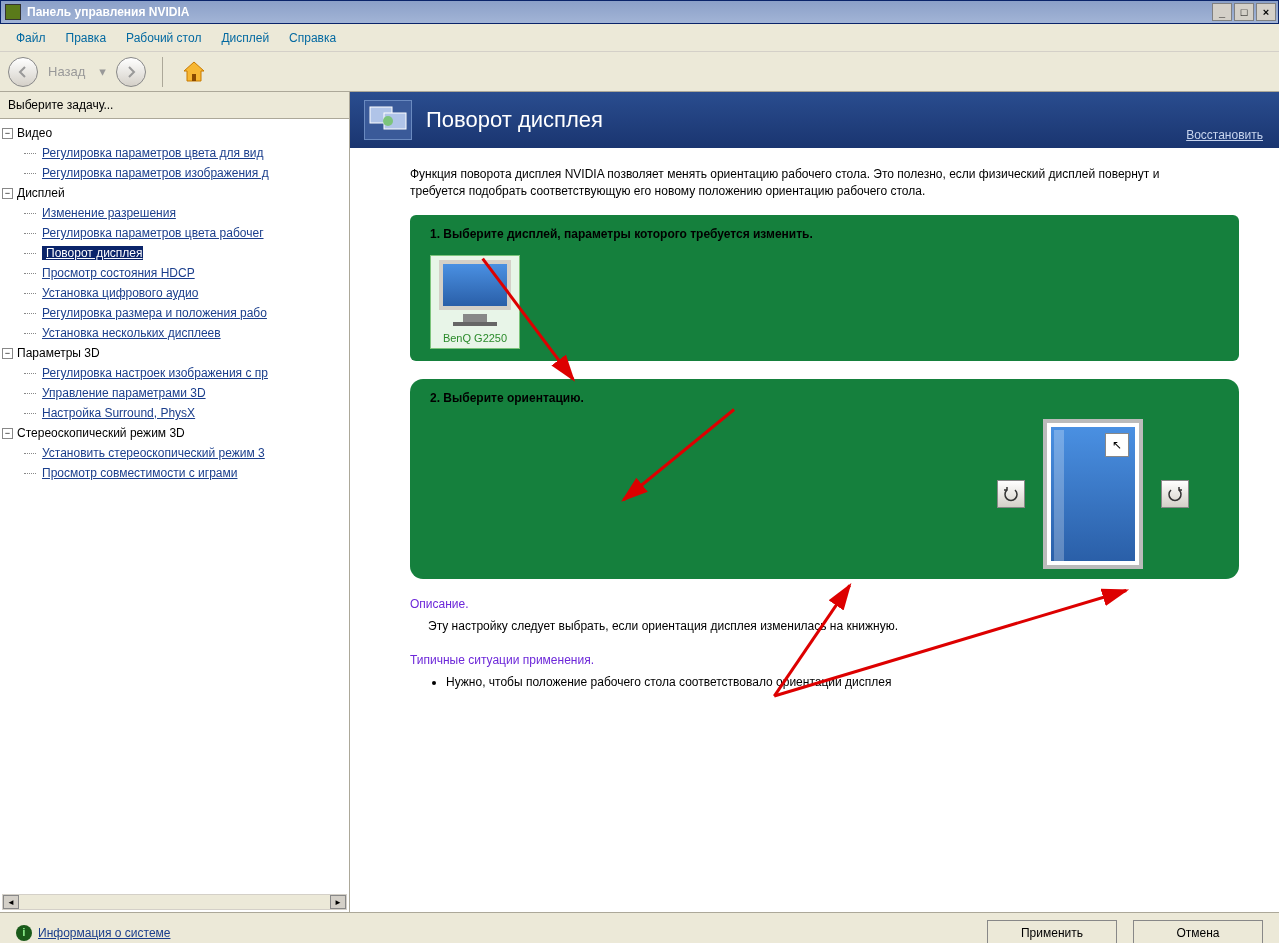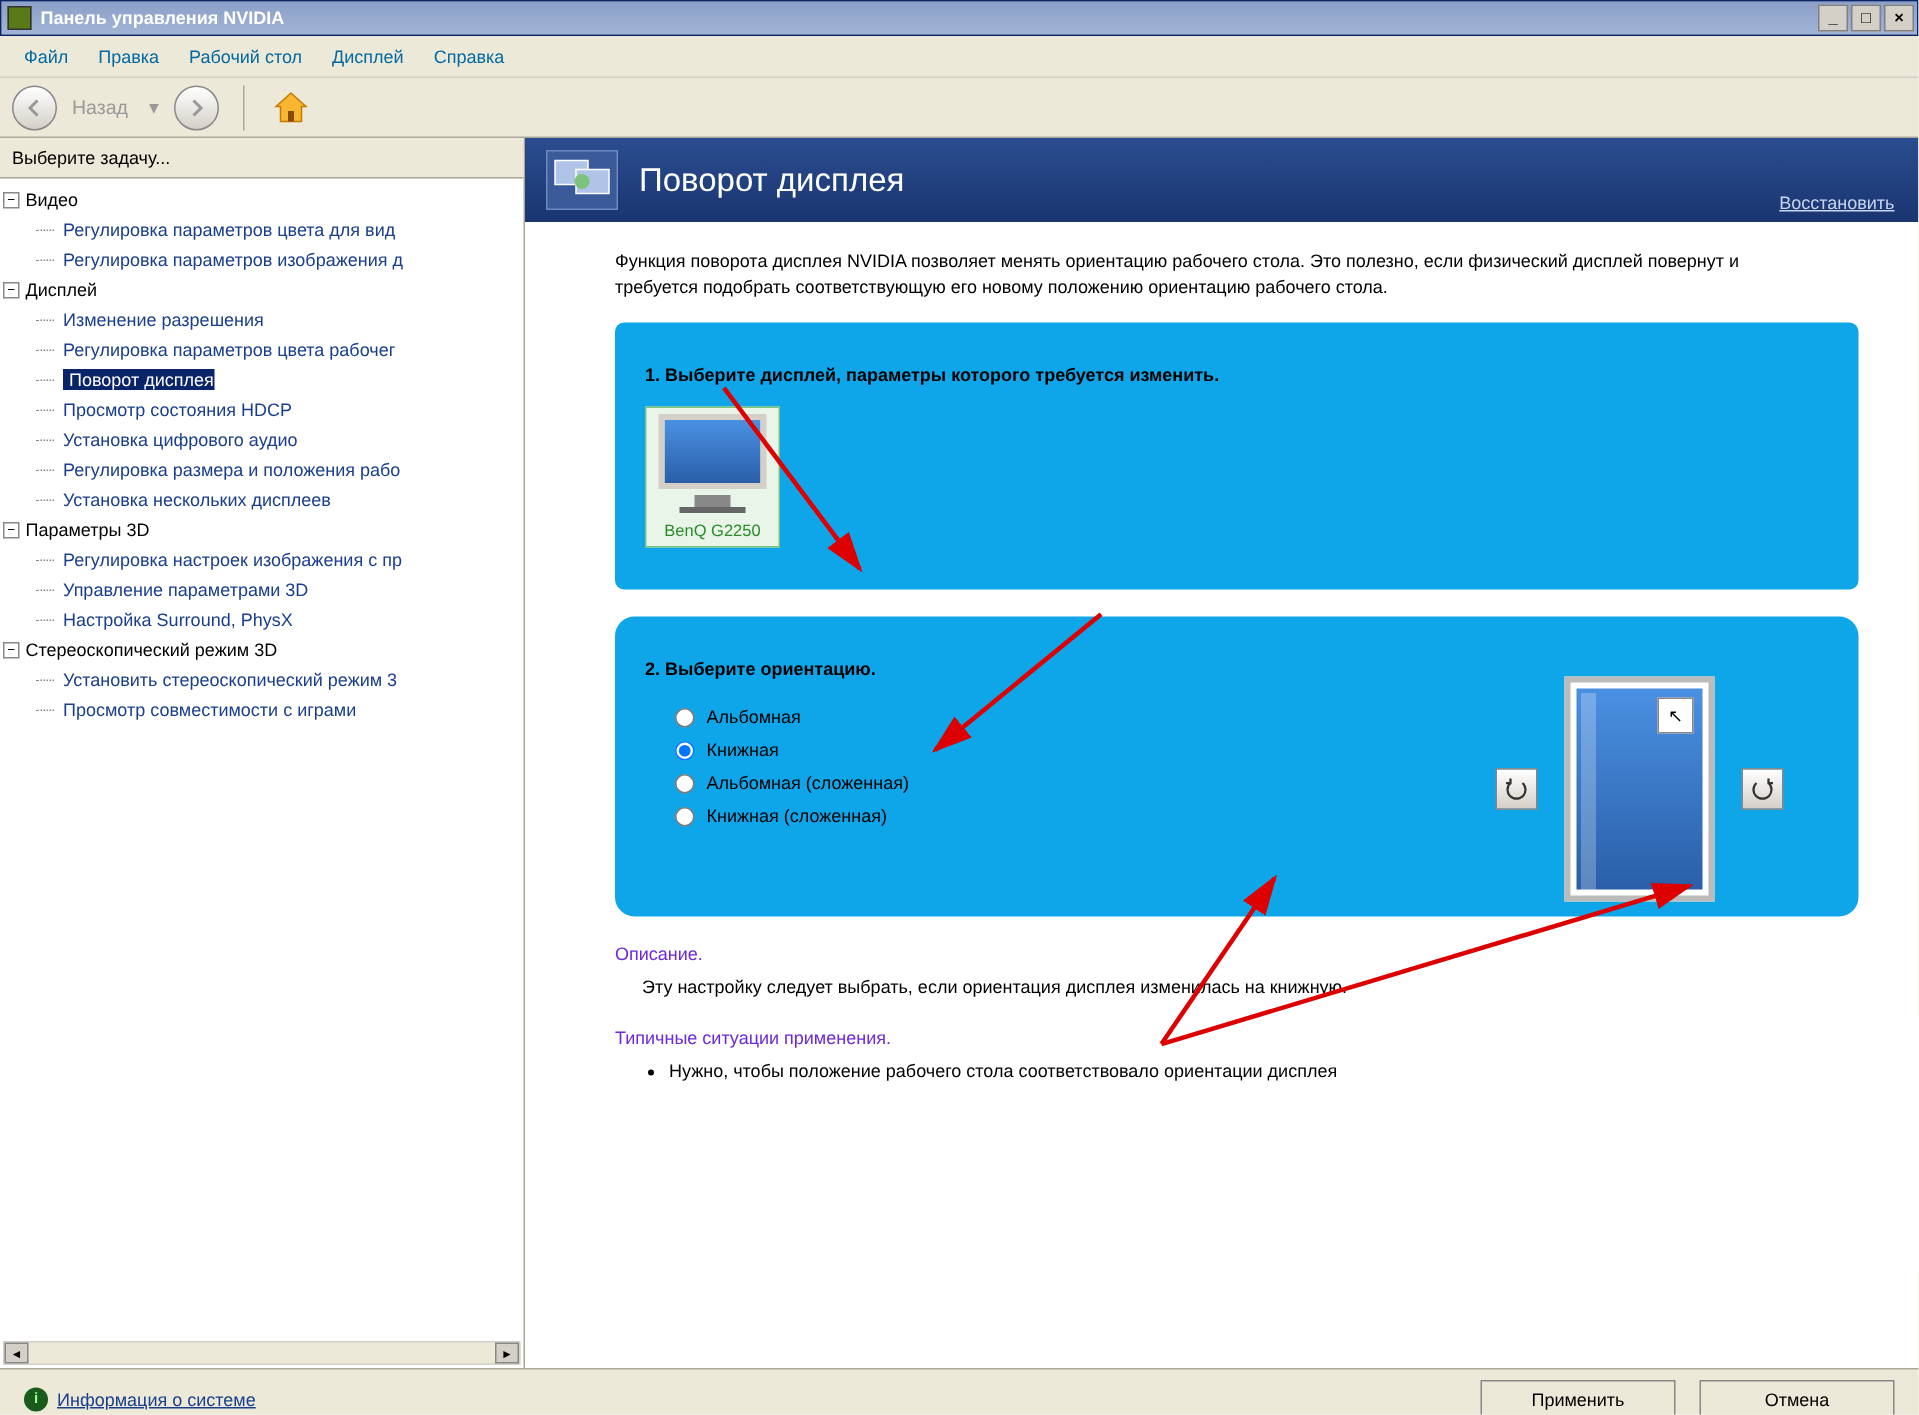--- a/index.html
+++ b/index.html
@@ -19,36 +19,36 @@
 .toolbar .sep { width: 1px; height: 30px; background: #aca899; margin: 0 10px; }
 .toolbar .home { width: 30px; height: 30px; display: flex; align-items: center; justify-content: center; }
 
 .body-area { display: flex; height: 820px; }
 .sidebar { width: 350px; background: #fff; border-right: 1px solid #aca899; display: flex; flex-direction: column; }
 .sidebar-header { padding: 6px 8px; color: #000; background: #ece9d8; border-bottom: 1px solid #aca899; }
 .tree { flex: 1; overflow: hidden; padding: 4px 2px; position: relative; }
 .tree-node { display: flex; align-items: center; height: 20px; cursor: pointer; white-space: nowrap; }
 .tree-box { width: 11px; height: 11px; border: 1px solid #888; display: inline-flex; align-items: center; justify-content: center; font-size: 9px; margin-right: 4px; background: #fff; }
 .tree-cat { color: #000; }
-.tree-item { color: #1a3e8c; padding-left: 40px; position: relative; }
+.tree-item { color: #1a3e8c; padding-left: 40px; position: relative; text-decoration: underline; }
 .tree-item::before { content: ""; position: absolute; left: 22px; top: 50%; width: 12px; height: 1px; border-top: 1px dotted #888; }
 .tree-item.selected { background: #0a246a; color: #fff; display: inline-block; padding-left: 4px; margin-left: 40px; }
 .tree-item.selected::before { left: -18px; }
 .tree-scroll { position: absolute; bottom: 2px; left: 2px; right: 2px; height: 16px; background: #ece9d8; border: 1px solid #d4d0c8; display: flex; justify-content: space-between; }
 .tree-scroll .sbtn { width: 16px; height: 14px; background: #d4d0c8; border: 1px solid #888; font-size: 8px; display: flex; align-items: center; justify-content: center; }
 
 .content { flex: 1; background: #fff; display: flex; flex-direction: column; overflow: hidden; position: relative; }
 .content-header { height: 60px; background: linear-gradient(#2a4d8f, #1a3570); color: #fff; display: flex; align-items: center; padding: 0 14px; position: relative; }
 .content-header .hicon { width: 48px; height: 40px; background: #3a5a99; border: 1px solid #6a8ac0; margin-right: 14px; display: flex; align-items: center; justify-content: center; }
 .content-header h1 { font-size: 22px; font-weight: normal; }
 .content-header .restore { position: absolute; right: 16px; bottom: 6px; font-size: 12px; color: #c8d5ee; text-decoration: underline; cursor: pointer; }
 
 .content-body { padding: 18px 40px 18px 60px; overflow: hidden; position: relative; height: 100%; }
 .desc-text { color: #000; line-height: 1.4; padding-right: 40px; margin-bottom: 16px; }
-.panel { background: #0ea5e9; border-radius: 6px; padding: 28px 20px; margin-bottom: 18px; position: relative; }
+.panel { background: #15803d; border-radius: 6px; padding: 12px 20px; margin-bottom: 18px; position: relative; }
 .step-title { font-weight: bold; margin-bottom: 14px; }
 
 .monitor-box { width: 90px; padding: 4px; border: 1px solid #7cc47c; background: #e8f5e8; text-align: center; }
 .monitor-screen { width: 72px; height: 50px; background: linear-gradient(#4a90e2,#2a5fa8); border: 4px solid #d4d0c8; margin: 0 auto 4px; }
 .monitor-stand { width: 24px; height: 8px; background: #888; margin: 0 auto; }
 .monitor-base { width: 44px; height: 4px; background: #666; margin: 0 auto; }
 .monitor-label { color: #2a8a2a; font-size: 11px; margin-top: 6px; }
 
 .radio-group { margin-left: 20px; margin-top: 10px; }
 .radio-row { display: flex; align-items: center; height: 22px; cursor: pointer; }
@@ -188,38 +188,20 @@
         <div class="monitor-box">
           <div class="monitor-screen"></div>
           <div class="monitor-stand"></div>
           <div class="monitor-base"></div>
           <div class="monitor-label">BenQ G2250</div>
         </div>
       </div>
 
       <div class="panel" style="min-height:200px;border-radius:13px;">
         <div class="step-title">2. Выберите ориентацию.</div>
-        <div class="radio-group">
-          <div class="radio-row">
-              <input type="radio" name="o" style="">
-              <label>Альбомная</label>
-            </div>
-          <div class="radio-row">
-              <input type="radio" name="o" checked="" style="">
-              <label>Книжная</label>
-            </div>
-          <div class="radio-row">
-              <input type="radio" name="o" style="">
-              <label>Альбомная (сложенная)</label>
-            </div>
-          <div class="radio-row">
-              <input type="radio" name="o" style="">
-              <label>Книжная (сложенная)</label>
-            </div>
-        </div>
 
         <div class="rot-preview">
           <div class="rot-btn">
             <svg width="16" height="16" viewBox="0 0 16 16">
                 <path d="M12 4 A6 6 0 1 1 4 4 L4 1 M1 4 L4 4 L4 1" stroke="#333" fill="none" stroke-width="1.5"></path>
               </svg>
           </div>
           <div class="preview-frame">
             <div class="preview-inner">
               <div style="position:absolute;left:3px;top:3px;width:10px;height:100%;background:rgba(255,255,255,.25);"></div>

